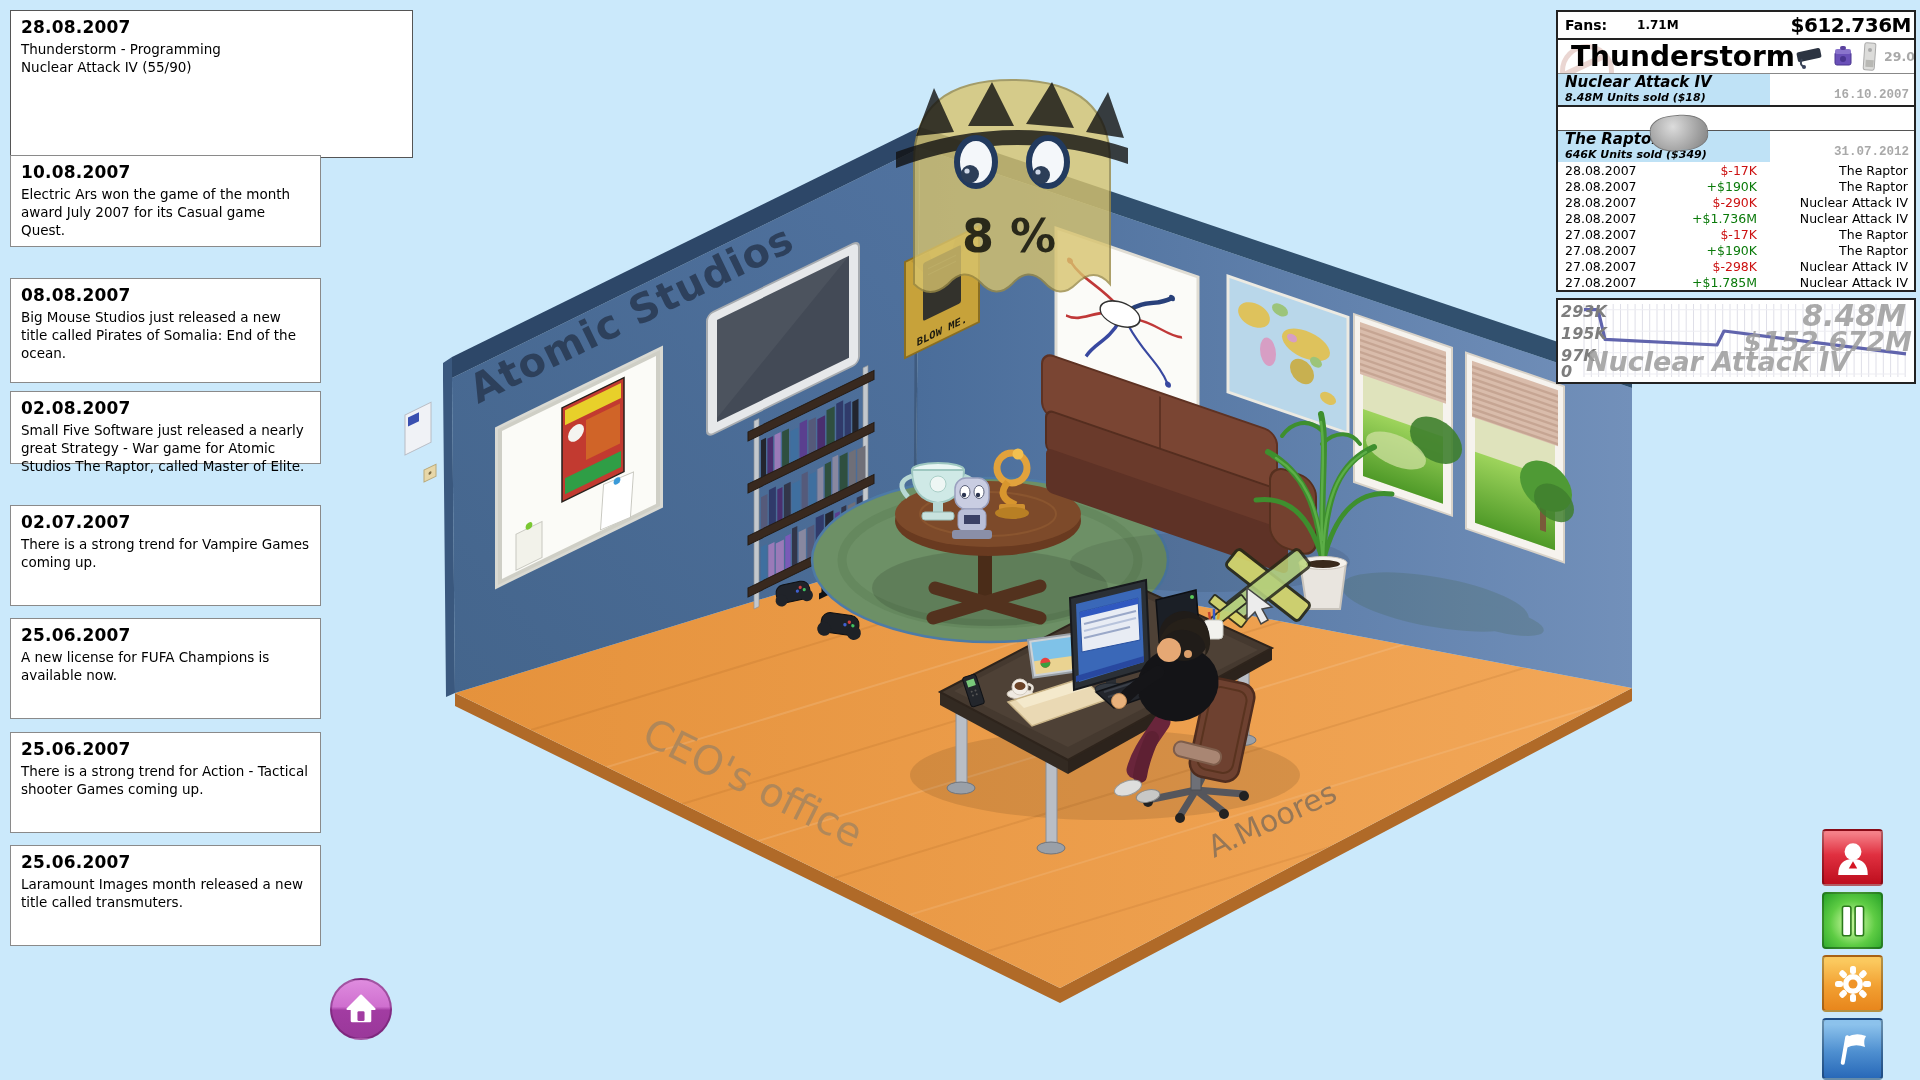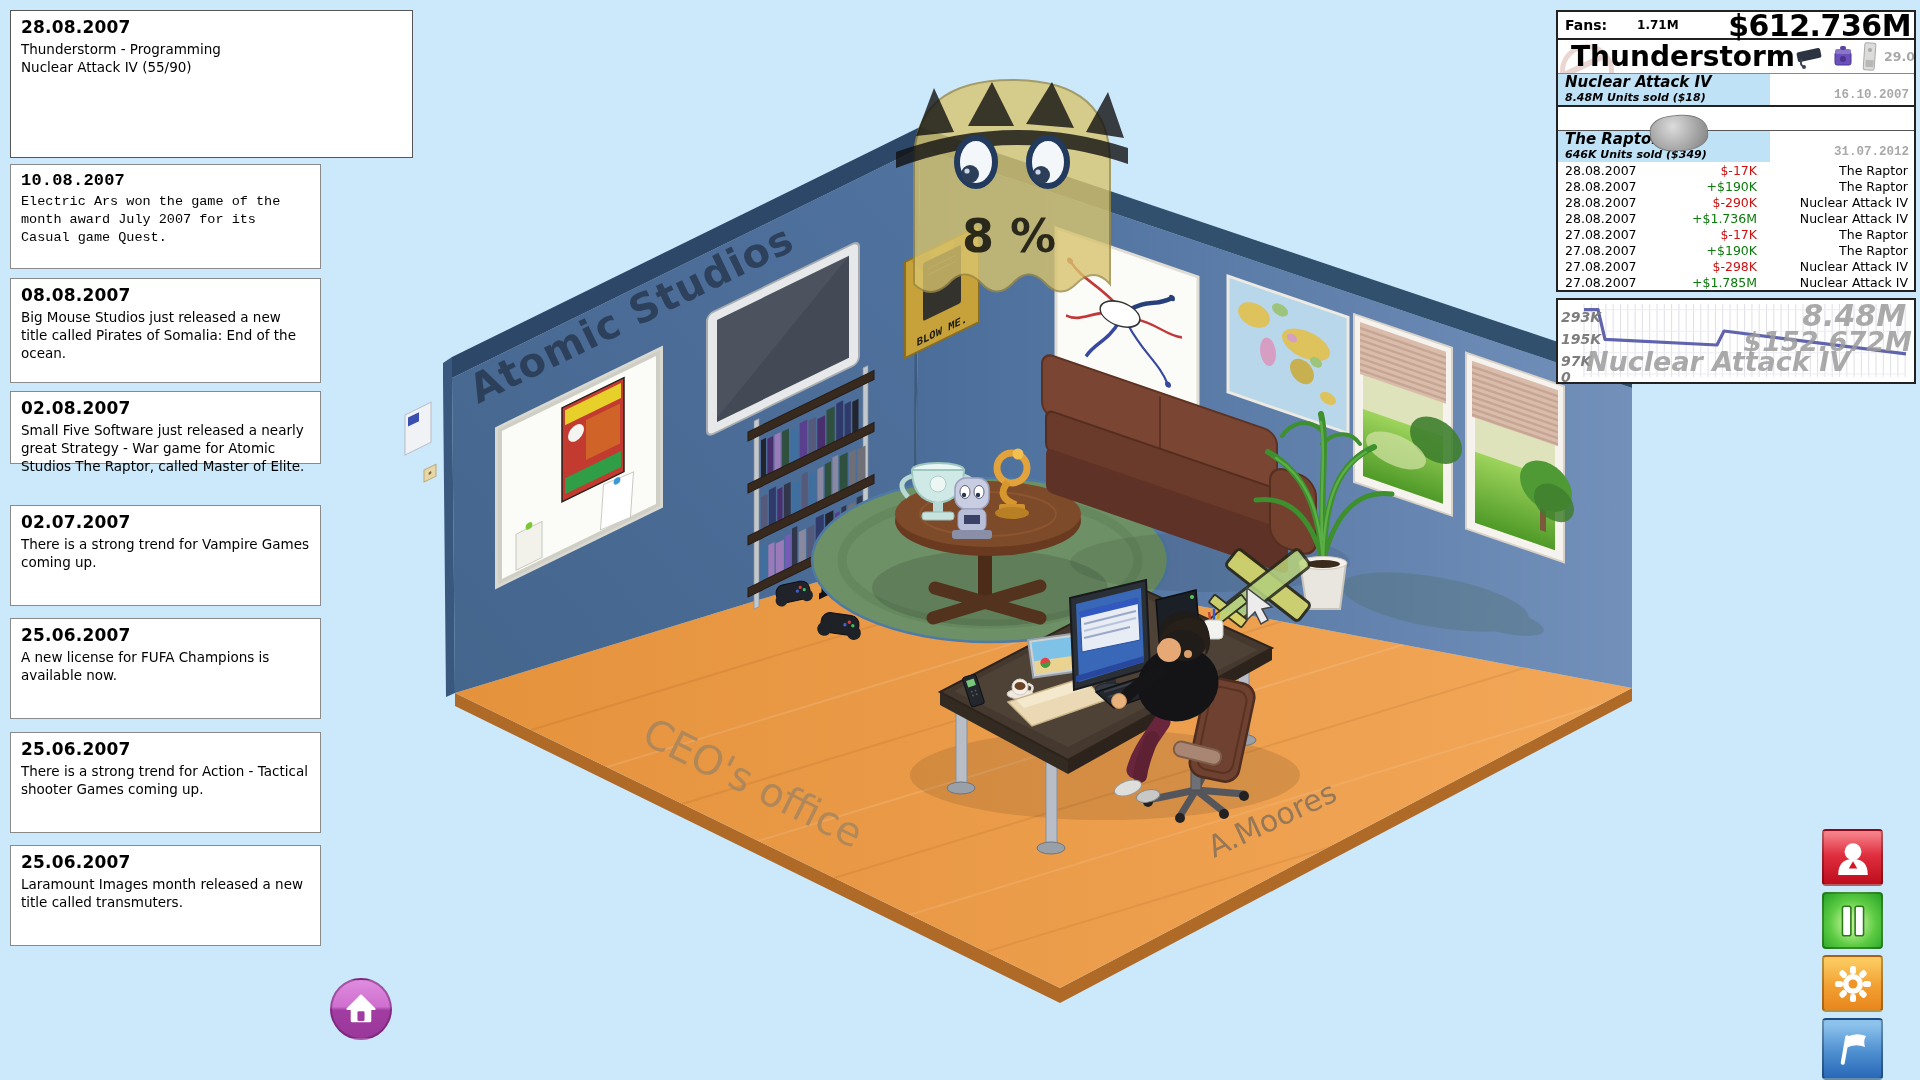--- a/index.html
+++ b/index.html
@@ -6,30 +6,30 @@
   #stage{position:relative;width:1920px;height:1080px;overflow:hidden;background:#cbe9fb;
          font-family:"DejaVu Sans","Liberation Sans",sans-serif;color:#000;}
   #scene{position:absolute;left:0;top:0;}
 
   
   .infobox{position:absolute;left:10px;width:311px;background:#fff;border:1px solid #8a8a8a;
            box-sizing:border-box;padding:6px 10px;}
   .statusbox{top:10px;width:403px;height:148px;border-color:#555;}
   .infobox .bdate{font-weight:bold;font-size:17px;letter-spacing:.2px;}
   .infobox .btext{font-size:13.5px;line-height:1.34;margin-top:3px;}
-  .nb0{top:164px;height:105px;font-family:Liberation Mono, monospace;} .nb1{top:278px;height:105px;} .nb2{top:391px;height:73px;}
+  .nb0{top:155px;height:92px;} .nb1{top:278px;height:105px;} .nb2{top:391px;height:73px;}
   .nb3{top:505px;height:101px;} .nb4{top:618px;height:101px;} .nb5{top:732px;height:101px;}
   .nb6{top:845px;height:101px;}
 
   
   .stats{position:absolute;left:1556px;top:10px;width:360px;background:#fff;border:2px solid #222;box-sizing:border-box;}
   .fansrow{display:flex;align-items:center;height:26px;border-bottom:2px solid #222;font-weight:bold;position:relative;}
   .fans-label{font-size:14px;padding-left:7px;}
   .fans-value{font-size:12px;margin-left:30px;}
-  .cash{margin-left:auto;font-size:30px;padding-right:3px;letter-spacing:-.5px;}
+  .cash{margin-left:auto;font-size:20px;padding-right:3px;letter-spacing:-.5px;}
   .comprow{position:relative;height:33px;border-bottom:1px solid #888;display:flex;align-items:center;overflow:hidden;}
   .complogo{position:absolute;left:2px;top:4px;width:44px;height:44px;border:5px solid #b06050;border-radius:50%;opacity:.25;}
   .complogo:before{content:"";position:absolute;left:-6px;top:14px;width:48px;height:6px;background:#b06050;transform:rotate(-25deg);}
   .comp-name{font-size:28px;font-weight:bold;padding-left:13px;position:relative;}
   .platform-icons{display:flex;gap:7px;margin-left:auto;align-items:center;margin-right:5px;}
   .gdate{font-size:12.5px;font-weight:bold;color:#a9a9a9;}
   .comprow .gdate{margin-right:4px;}
   .gamerow{position:relative;display:flex;height:31px;}
   .gamerow.strong{border-bottom:2px solid #222;}
   .game-left{width:212px;background:#bfe2f6;padding:1px 0 0 7px;box-sizing:border-box;}
@@ -43,21 +43,21 @@
             border:1px solid #777;border-radius:38% 46% 40% 44%;transform:rotate(-5deg);}
   .txrow{display:flex;align-items:center;height:16px;font-size:12.5px;}
   .tx-date{width:92px;padding-left:7px;}
   .tx-amt{width:100px;text-align:right;}
   .neg{color:#cc1111;} .pos{color:#0a7a0a;}
   .tx-game{flex:1;text-align:right;padding-right:6px;}
 
   
   .chartbox{position:absolute;left:1556px;top:298px;width:360px;height:86px;background:#fff;
             border:2px solid #222;box-sizing:border-box;overflow:hidden;}
-  .ytick{position:absolute;left:3px;font-size:14px;font-weight:bold;font-style:italic;color:#7d7d7d;z-index:2;margin-top:7px;}
+  .ytick{position:absolute;left:3px;font-size:16px;font-weight:bold;font-style:italic;color:#7d7d7d;z-index:2;}
   .yt0{top:2px;} .yt1{top:24px;} .yt2{top:46px;} .yt3{top:62px;}
   .wm{position:absolute;color:#9c9c9c;font-weight:bold;font-style:italic;opacity:.85;z-index:2;white-space:nowrap;}
   .wm-units{right:8px;top:-2px;font-size:30px;}
   .wm-rev{right:2px;top:26px;font-size:27px;}
   .wm-title{left:28px;top:46px;font-size:27px;}
 
   
   .sidebtn{position:absolute;left:1822px;width:61px;height:57px;border-radius:4px;box-sizing:border-box;
            border:2px solid rgba(0,0,0,.28);display:flex;align-items:center;justify-content:center;cursor:pointer;}
   .btn-staff{top:829px;background:linear-gradient(#f58088 4%,#e03040 45%,#c01020 96%);}

